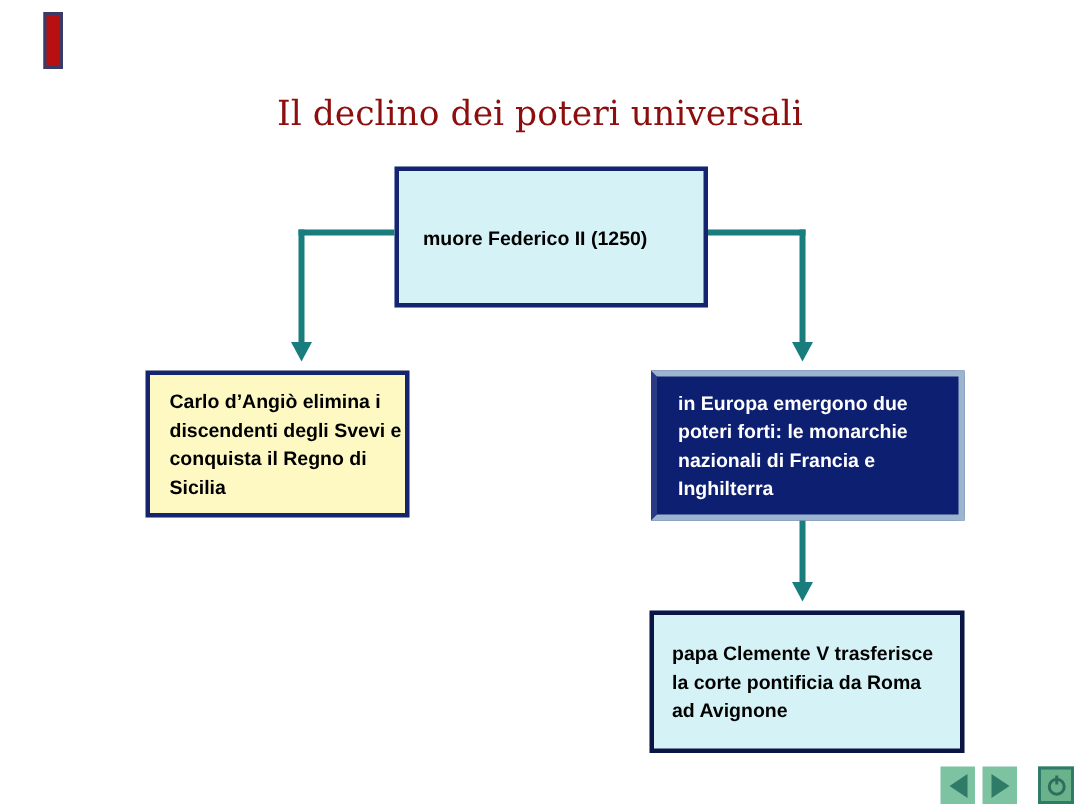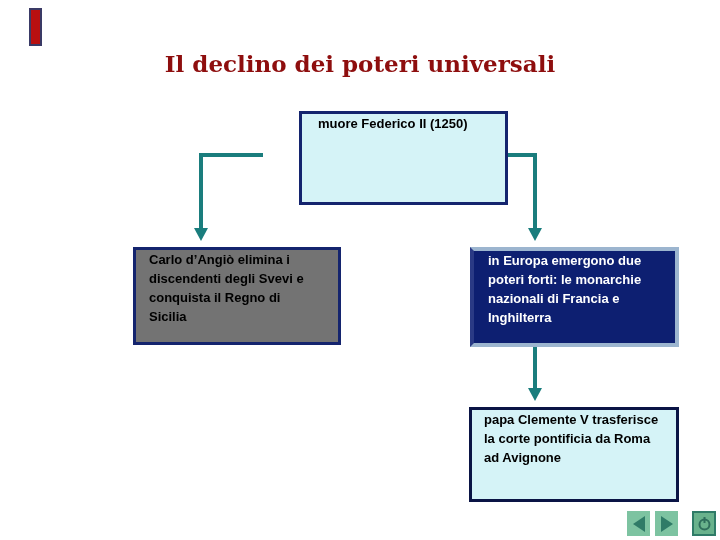--- a/index.html
+++ b/index.html
@@ -4,31 +4,31 @@
 <style>
   html,body{margin:0;padding:0;background:#ffffff;}
   .slide{position:relative;width:720px;height:540px;background:#ffffff;overflow:hidden;
          font-family:"Liberation Sans",sans-serif;}
 
   
   .bookmark{position:absolute;left:29px;top:8px;width:13px;height:38px;
             background:#b81010;border:2px solid #3a3a66;box-sizing:border-box;}
 
   
-  .title{position:absolute;left:0;right:0;top:44px;margin:4px;text-align:center;
-         font-family:"DejaVu Serif","Liberation Serif",serif;font-weight:bold;
+  .title{position:absolute;left:0;right:0;top:44px;margin:16px;text-align:center;
+         font-family:"DejaVu Serif","Liberation Serif",serif;font-weight:normal;
          font-size:23px;line-height:32px;color:#8e0e0e;letter-spacing:0px;}
 
   
-  .box{position:absolute;box-sizing:border-box;display:flex;
-       font-weight:bold;font-size:13px;line-height:19px;color:#000;margin-left:36px;}
+  .box{position:absolute;box-sizing:border-box;display:flex;align-items:center;
+       font-weight:bold;font-size:13px;line-height:19px;color:#000;}
   .box-text{display:block;white-space:pre-line;}
   .root-box{left:263px;top:111px;width:209px;height:94px;background:#d5f3f7;
             border:3px solid #14246e;padding-left:16px;}
-  .left-box{left:97px;top:247px;width:208px;height:98px;background:#737373;
+  .left-box{left:97px;top:247px;width:176px;height:98px;background:#fef9c3;
             border:3px solid #14246e;padding-left:13px;}
   .right-box{left:434px;top:247px;width:209px;height:100px;background:#0d1f71;
              border:4px solid #9cb5cf;border-left-color:#2a3a85;color:#ffffff;
              padding-left:14px;}
   .bottom-box{left:433px;top:407px;width:210px;height:95px;background:#d5f3f7;
               border:3px solid #0a1445;padding-left:12px;}
 
   
   .conn{position:absolute;background:#1a7d7d;}
   .conn-h-left{left:199px;top:153px;width:64px;height:4px;}

